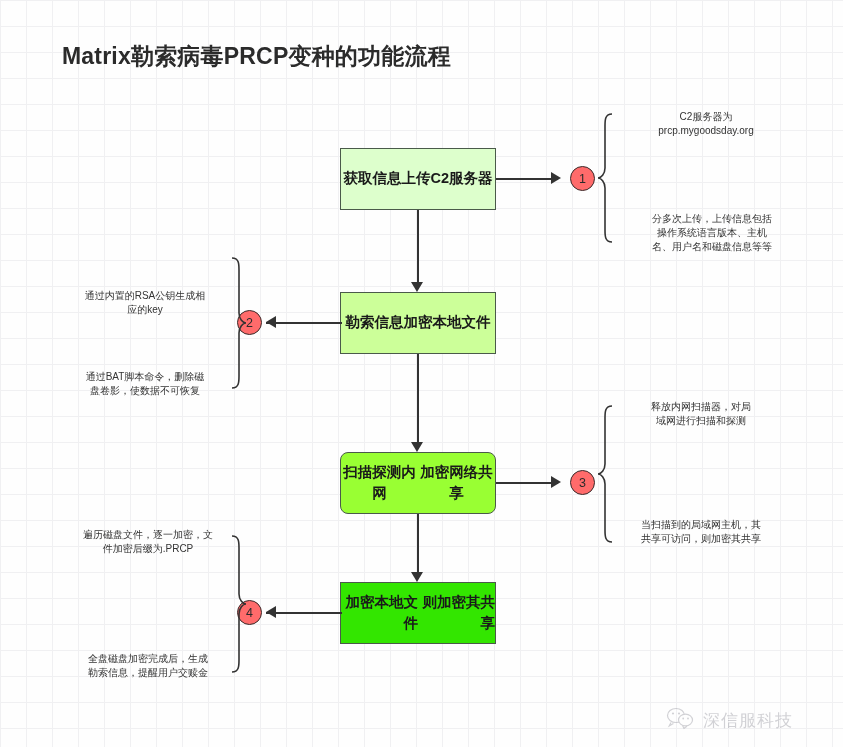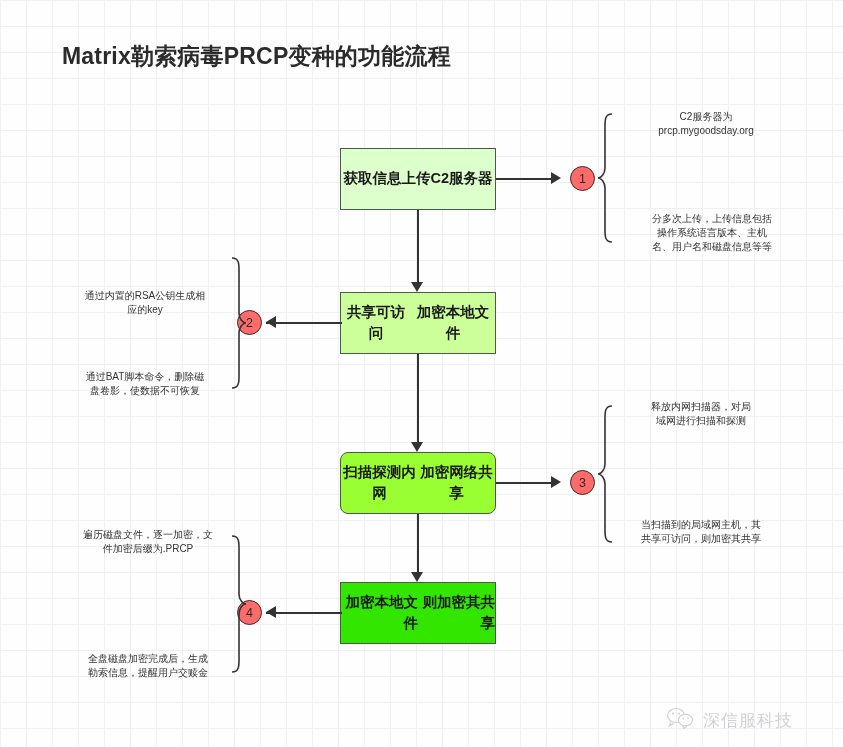--- a/index.html
+++ b/index.html
@@ -177,21 +177,21 @@
 <div id="canvas">
 
   <div id="title">Matrix勒索病毒PRCP变种的功能流程</div>
 
   <div class="pbox" id="box1" style="background-color: rgb(221, 255, 204);">
     <span class="l1">获取信息</span>
     <span class="l2">上传C2服务器</span>
   </div>
 
   <div class="pbox" id="box2" style="background-color: rgb(204, 255, 153);">
-    <span class="l1">共享可访问</span>
+    <span class="l1">勒索信息</span>
     <span class="l2">加密本地文件</span>
   </div>
 
   <div class="pbox" id="box3" style="background-color: rgb(153, 255, 51);">
     <span class="l1">扫描探测内网</span>
     <span class="l2">加密网络共享</span>
   </div>
 
   <div class="pbox" id="box4" style="background-color: rgb(51, 230, 0); text-align: right;">
     <span class="l1">加密本地文件</span>

